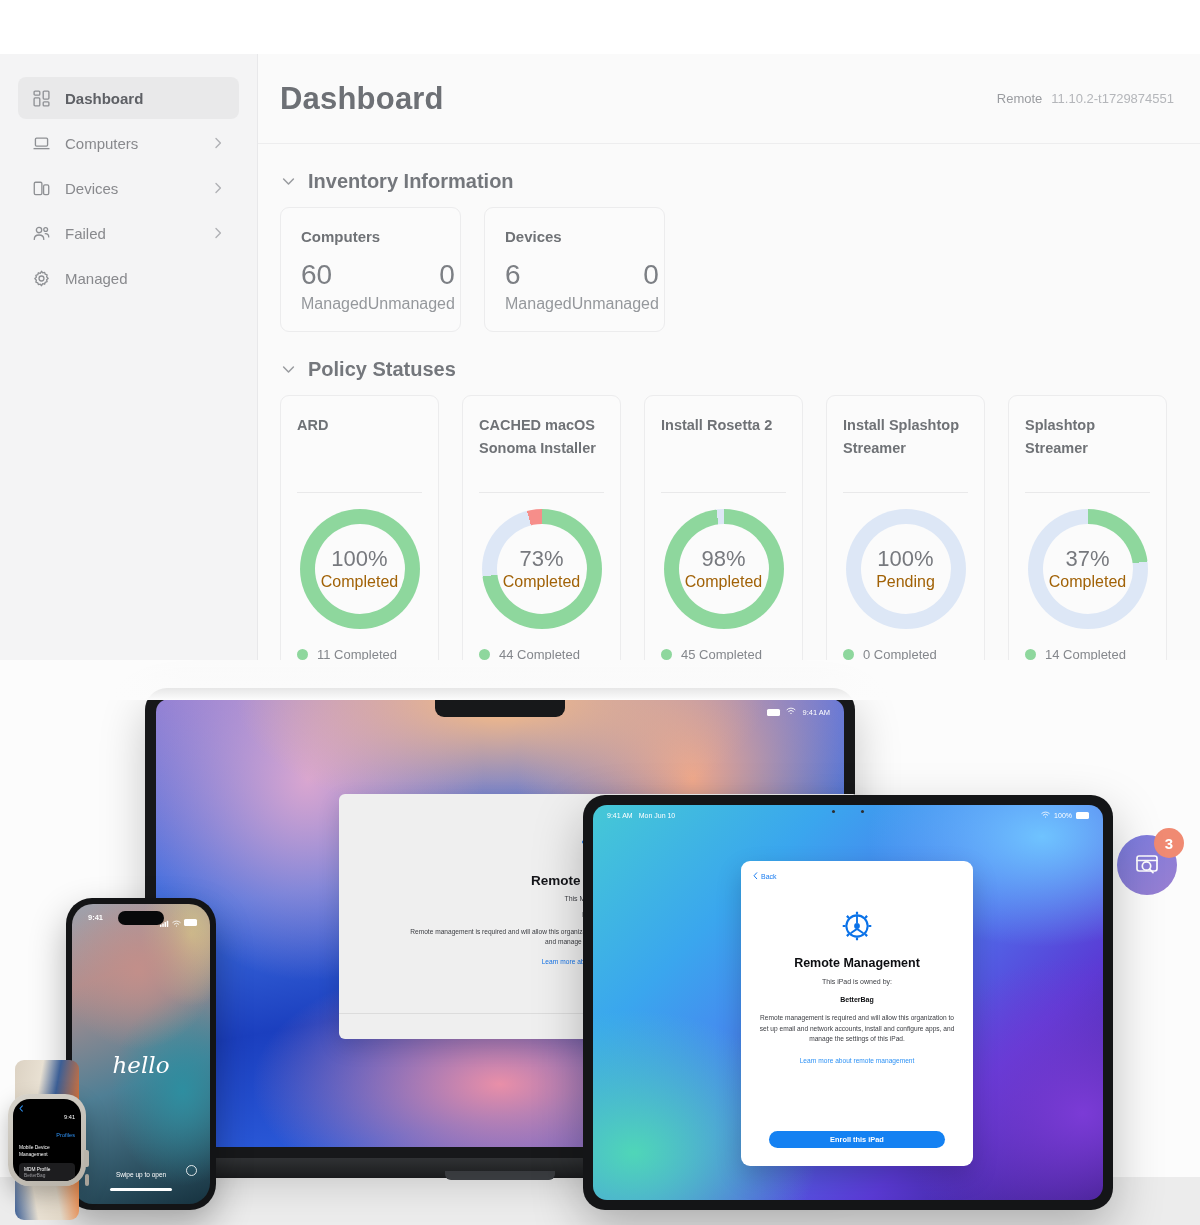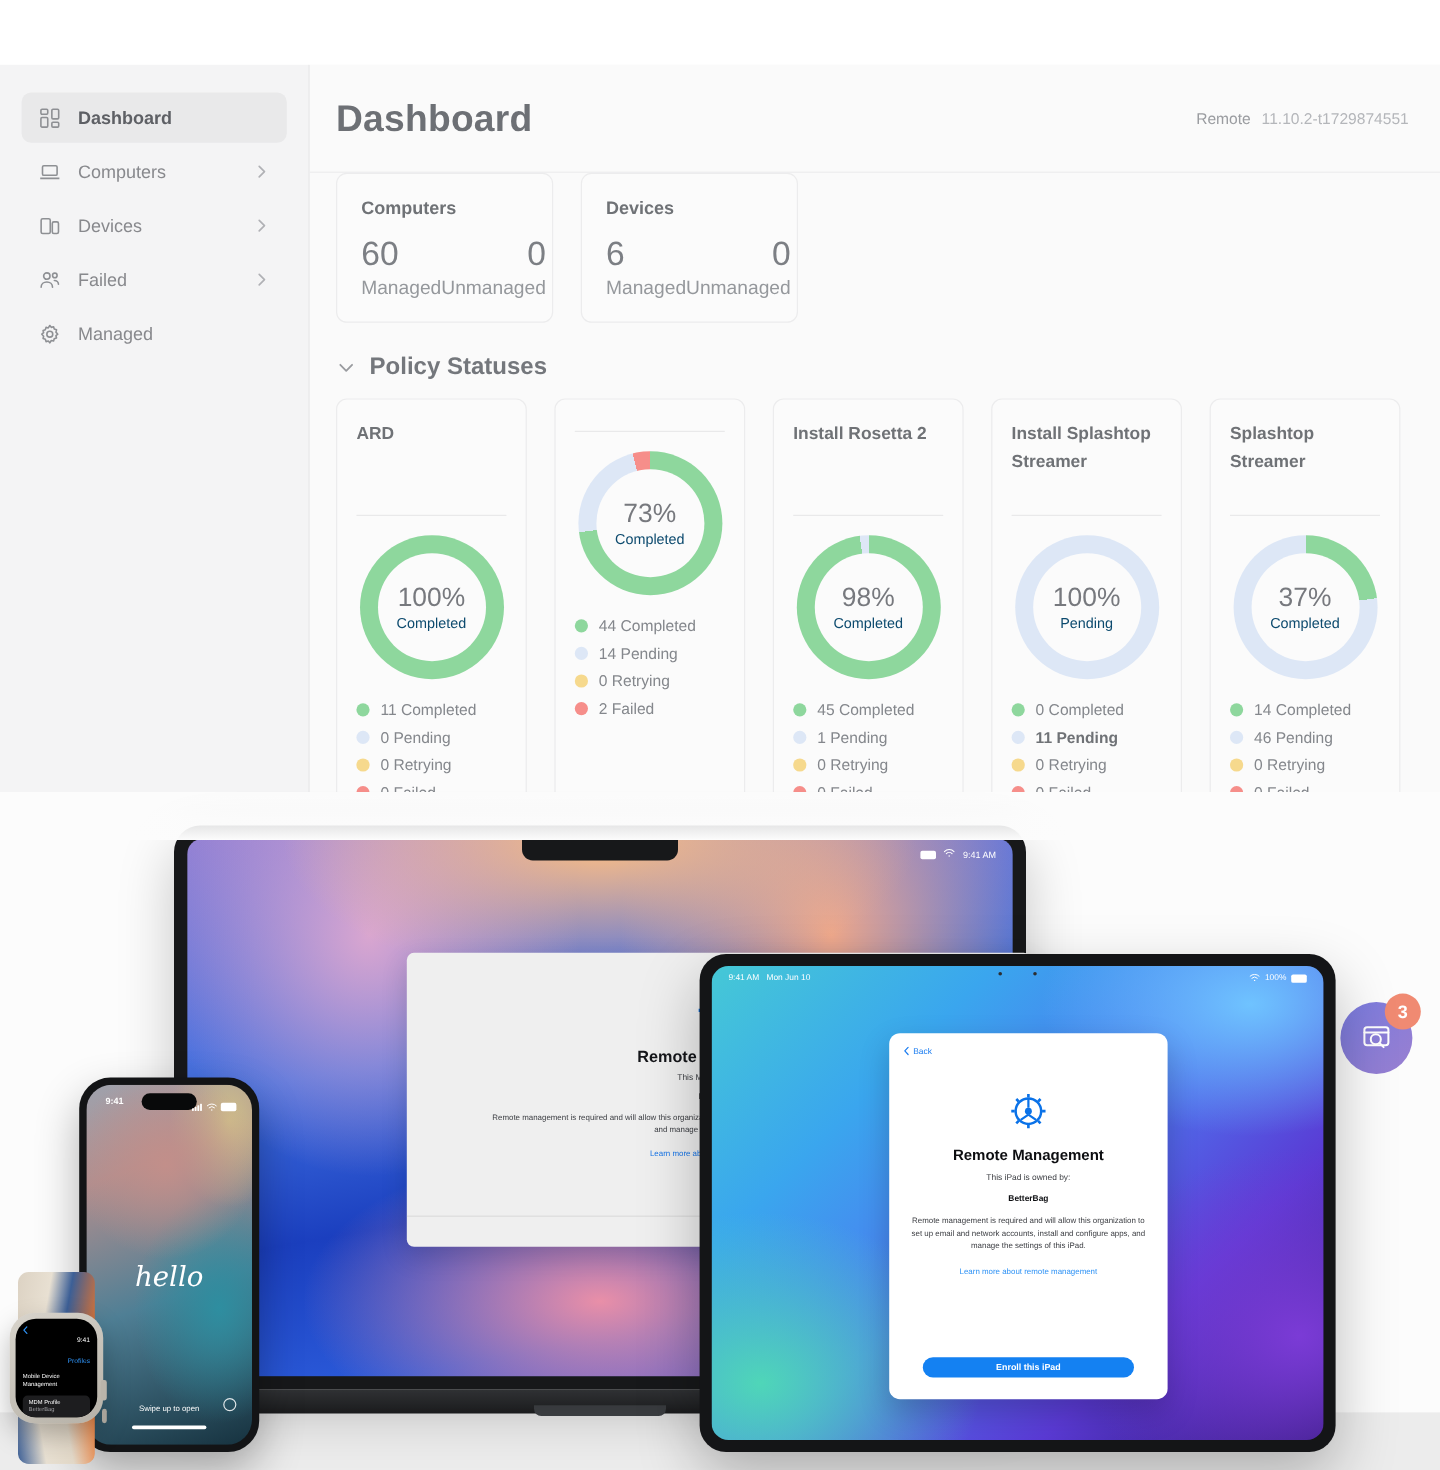--- a/index.html
+++ b/index.html
@@ -79,21 +79,21 @@
   }
   .policy-div { height: 1px; background: #e9e9ea; margin: 8px 0 16px 0; }
   .donut-wrap { display: flex; justify-content: center; margin-bottom: 18px; }
   .donut { position: relative; width: 120px; height: 120px; }
   .donut-hole {
     position: absolute; left: 15px; top: 15px; width: 90px; height: 90px;
     border-radius: 50%; background: #fbfbfb;
     display: flex; flex-direction: column; align-items: center; justify-content: center;
   }
   .donut-pct { font-size: 22px; color: #77797e; line-height: 1.05; }
-  .donut-state { font-size: 12px; color: #0c4a6e; margin-top: 2px; }
+  .donut-state { font-size: 16px; color: #a16207; margin-top: 2px; }
   .legend { display: flex; flex-direction: column; gap: 8px; }
   .legend-row { display: flex; align-items: center; gap: 9px; font-size: 13px; color: #84878c; }
   .legend-row.emph { font-weight: 700; color: #6f7276; }
   .dot { width: 11px; height: 11px; border-radius: 50%; flex: 0 0 11px; }
 
   
   .hero { position: absolute; left: 0; top: 660px; width: 1200px; height: 565px; z-index: 9; pointer-events: none; }
   .hero-bg { position: absolute; inset: 0; background: #fcfcfc; }
   .hero-shadow {
     position: absolute; left: 0; top: 0; width: 1200px; height: 40px;
@@ -310,20 +310,28 @@
 
     <div class="page-head">
       <div class="page-title">Dashboard</div>
       <div class="version-wrap">
         <span class="version-label">Remote</span>
         <span class="version-value">11.10.2-t1729874551</span>
       </div>
     </div>
 
     <div class="section">
+      <div class="section-head">
+        <span class="chev">
+          <svg viewBox="0 0 17 17" fill="none" stroke="currentColor" stroke-width="1.5" stroke-linecap="round" stroke-linejoin="round">
+              <path d="M3.6 6 L8.5 11 L13.4 6"></path>
+            </svg>
+        </span>
+        <span class="section-title">Inventory Information</span>
+      </div>
       <div class="inv-row">
 
         <div class="inv-card">
           <div class="inv-title">Computers</div>
           <div class="inv-stats">
             <div class="inv-stat">
               <div class="inv-num">60</div>
               <div class="inv-sub">Managed</div>
             </div>
             <div class="inv-stat right">
@@ -384,20 +392,21 @@
          <span class="dot" style="background:#f6d98d"></span>
          <span>0 Retrying</span>
        </div>
               <div class="legend-row">
          <span class="dot" style="background:#f68e8a"></span>
          <span>0 Failed</span>
        </div>
             </div>
           </div>
           <div class="policy-card">
+            <div class="policy-title">CACHED macOS Sonoma Installer</div>
        <div class="policy-div"></div>
        <div class="donut-wrap">
          <div class="donut" style="background:conic-gradient(from 0deg, #8ed79d 0% 73%, #dde7f6 73% 96%, #f68e8a 96% 100%);border-radius:50%">
            <div class="donut-hole">
              <div class="donut-pct">73%</div>
              <div class="donut-state">Completed</div>
            </div>
          </div>
        </div>
        <div class="legend">

